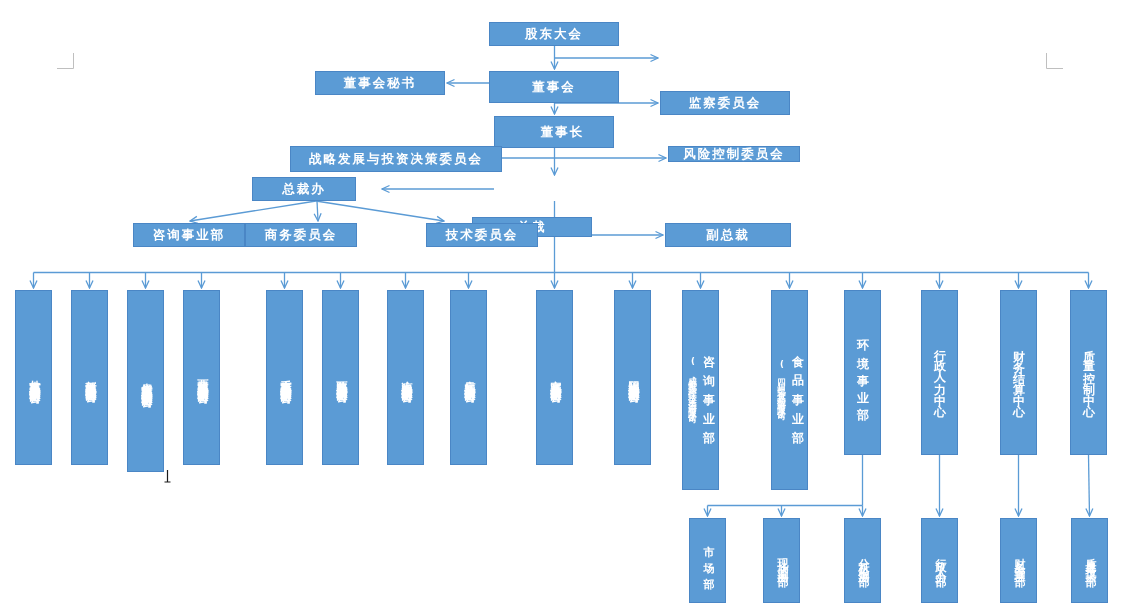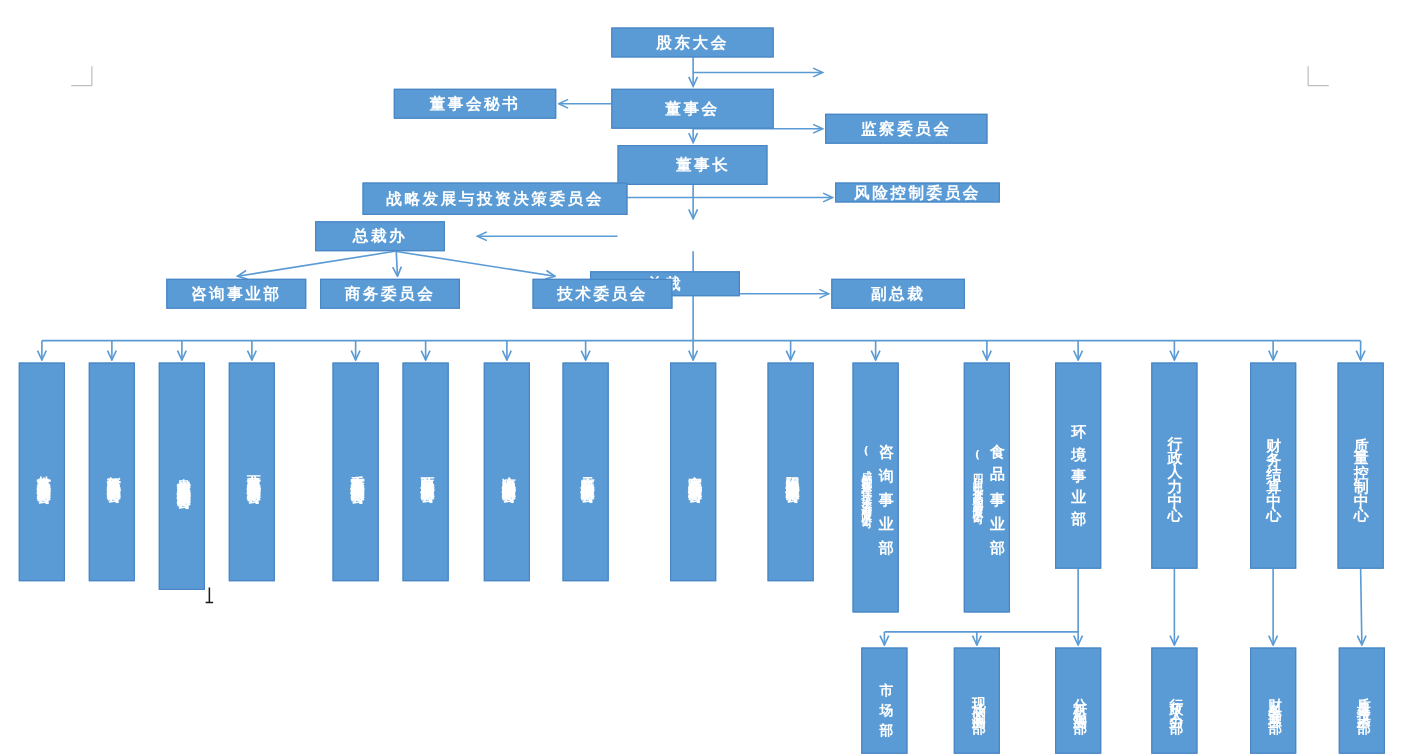--- a/index.html
+++ b/index.html
@@ -118,25 +118,25 @@
   <div class="hnode" style="left:245px;top:146px;width:212px;height:26px;margin-left:45px;">战略发展与投资决策委员会</div>
 
   <div class="hnode" style="left:668px;top:146px;width:132px;height:16px;">风险控制委员会</div>
 
   <div class="hnode" style="left:252px;top:177px;width:104px;height:24px;">总裁办</div>
 
   <div class="hnode" style="left:472px;top:177px;width:120px;height:20px;margin-top:40px;">总裁</div>
 
   <div class="hnode" style="left:133px;top:223px;width:112px;height:24px;">咨询事业部</div>
 
-  <div class="hnode" style="left:256px;top:223px;width:112px;height:24px;text-align:center;">商务委员会</div>
+  <div class="hnode" style="left:245px;top:223px;width:112px;height:24px;text-align:center;">商务委员会</div>
 
   <div class="hnode" style="left:390px;top:223px;width:112px;height:24px;margin-left:36px;">技术委员会</div>
 
-  <div class="hnode" style="left:665px;top:223px;width:107px;height:24px;text-align:right;">副总裁</div>
+  <div class="hnode" style="left:665px;top:223px;width:126px;height:24px;text-align:right;">副总裁</div>
 
   <div class="vnode sub" style="left:15px;top:290px;width:37px;height:175px;">甘肃凯乐环境检测技术有限公司</div>
   <div class="vnode sub" style="left:71px;top:290px;width:37px;height:175px;">新疆凯乐环境检测有限公司</div>
   <div class="vnode sub" style="left:127px;top:290px;width:37px;height:182px;">贵州新凯乐环境检测技术有限公司</div>
   <div class="vnode sub" style="left:183px;top:290px;width:37px;height:175px;">西藏凯乐环境检测技术有限公司</div>
   <div class="vnode sub" style="left:266px;top:290px;width:37px;height:175px;">重庆凯乐环境检测技术有限公司</div>
   <div class="vnode sub" style="left:322px;top:290px;width:37px;height:175px;">陕西凯乐检测技术有限公司</div>
   <div class="vnode sub" style="left:387px;top:290px;width:37px;height:175px;">凉山凯乐检测技术有限公司</div>
   <div class="vnode sub" style="left:450px;top:290px;width:37px;height:175px;">广元凯乐检测技术有限公司</div>
   <div class="vnode sub" style="left:536px;top:290px;width:37px;height:175px;">宜宾凯乐检测技术有限公司</div>

